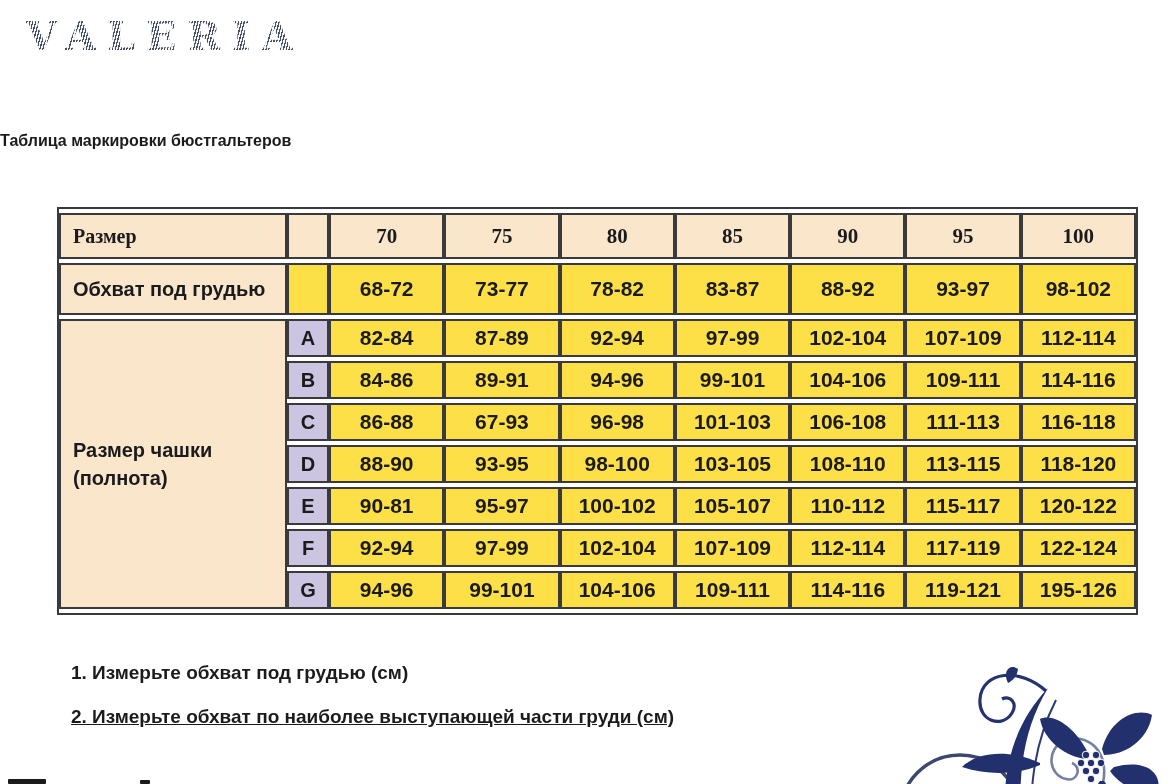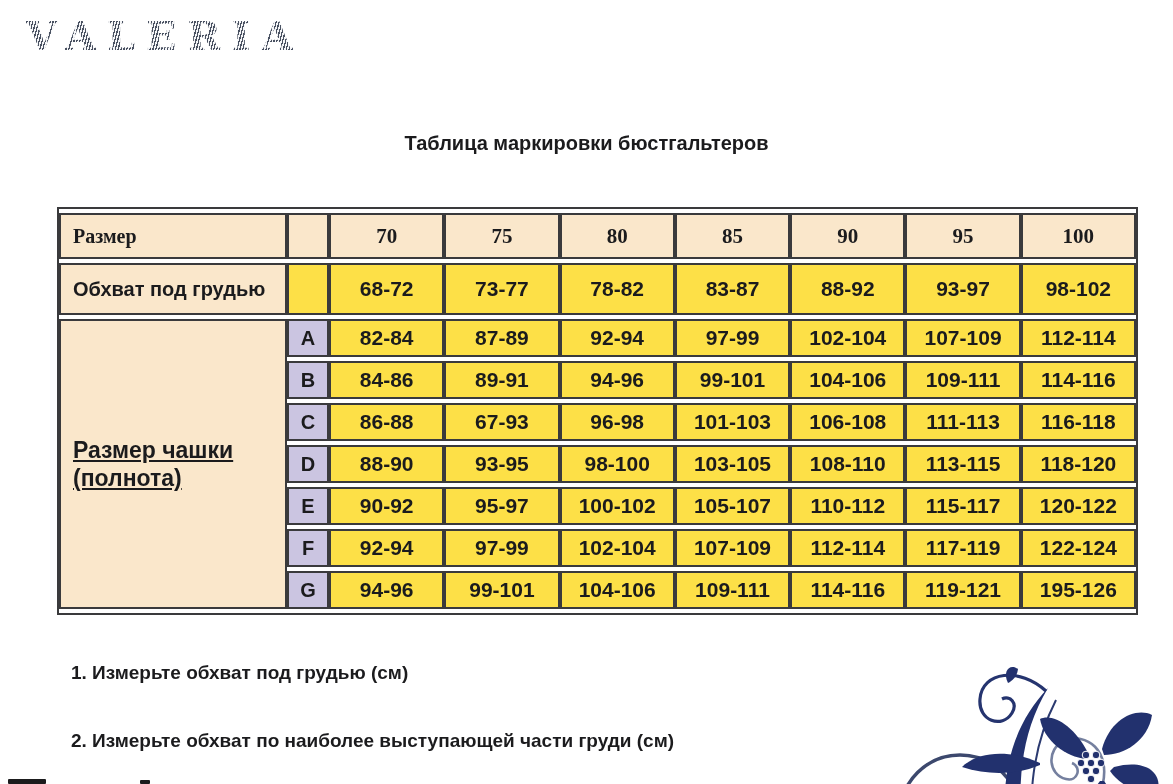--- a/index.html
+++ b/index.html
@@ -15,21 +15,21 @@
     font-family:"DejaVu Serif",serif;
     font-size:40px;font-weight:700;letter-spacing:11px;
     color:transparent;
     background-image:repeating-linear-gradient(105deg,#495161 0px,#495161 1.3px,#f4f5f7 1.3px,#f4f5f7 2.8px);
     -webkit-background-clip:text;background-clip:text;
     user-select:none;
   }
   
   .page-title{
     position:absolute;left:0;top:132px;width:1173px;
-    text-align:center;font-size:20px;font-weight:bold;color:var(--text,#1b1b1d);
+    font-size:16px;font-weight:bold;color:var(--text,#1b1b1d);
   }
   
   .table-wrap{
     position:absolute;left:57px;top:207px;width:1081px;
     border:2px solid var(--border,#3a3a3c);
     box-sizing:border-box;
     background:#fff;
   }
   table.size-chart{
     width:1077px;table-layout:fixed;
@@ -44,29 +44,29 @@
   }
   tr.row-size td{height:46px;font-family:Liberation Serif, serif;}
   tr.row-underbust td{height:52px;}
   tr.cup-row td{height:38px;}
   td.peach{background:var(--header-fill,#fae7cb);}
   td.lav{background:var(--cup-fill,#cbc5e1);}
   td.white{background:#fde047;}
   td.label{font-size:20px;text-align:left;padding-left:12px;}
   td.num{font-size:21px;text-align:center;padding:0;}
   td.cup{font-size:20px;text-align:center;padding:0;}
-  td.cuplabel div{line-height:28px;font-size:23px;text-decoration:underline;}
+  td.cuplabel div{line-height:28px;font-size:20px;}
   
   .instr{
     position:absolute;left:71px;
     font-size:19px;font-weight:bold;color:var(--text,#1b1b1d);
     white-space:nowrap;
   }
   .instr.l1{top:662px;}
-  .instr.l2{top:730px;}
+  .instr.l2{top:706px;text-decoration:underline;}
   
   .ornament{
     position:absolute;left:870px;top:655px;width:303px;height:200px;
   }
   
   .frag{position:absolute;background:#1b1b1d;border-radius:1px;}
 </style>
 </head>
 <body>
 
@@ -149,21 +149,21 @@
           <td class="white num">88-90</td>
           <td class="white num">93-95</td>
           <td class="white num">98-100</td>
           <td class="white num">103-105</td>
           <td class="white num">108-110</td>
           <td class="white num">113-115</td>
           <td class="white num">118-120</td>
         </tr>
         <tr class="cup-row">
           <td class="lav cup">E</td>
-          <td class="white num">90-92</td>
+          <td class="white num">90-81</td>
           <td class="white num">95-97</td>
           <td class="white num">100-102</td>
           <td class="white num">105-107</td>
           <td class="white num">110-112</td>
           <td class="white num">115-117</td>
           <td class="white num">120-122</td>
         </tr>
         <tr class="cup-row">
           <td class="lav cup">F</td>
           <td class="white num">92-94</td>

